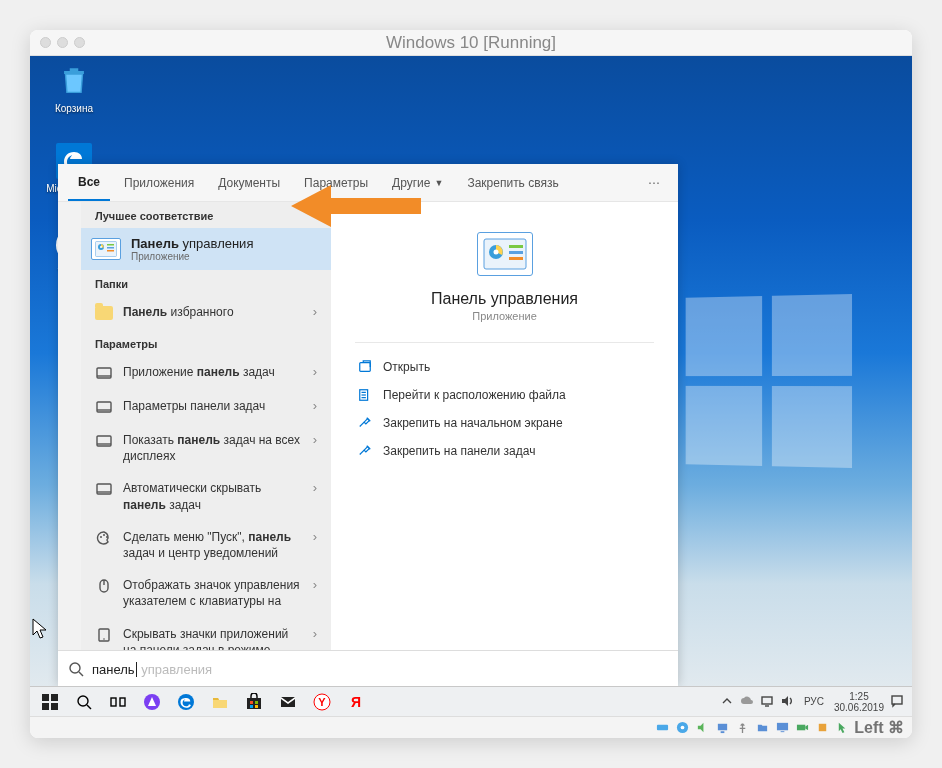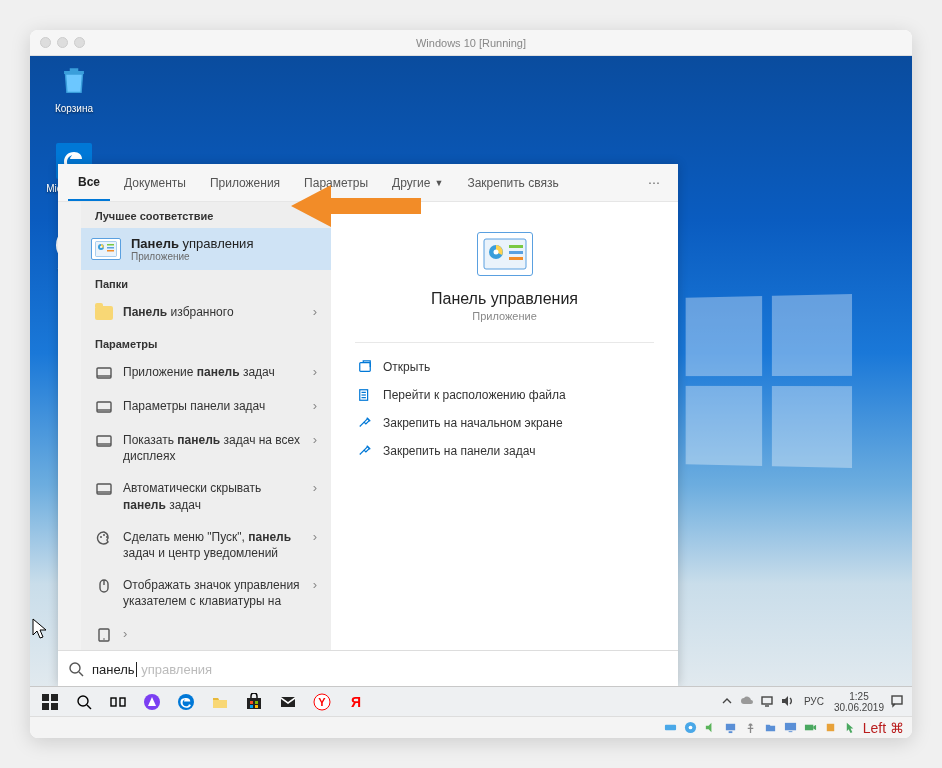--- a/index.html
+++ b/index.html
@@ -5,21 +5,21 @@
   * { box-sizing: border-box; margin: 0; padding: 0; font-family: "Segoe UI", sans-serif; }
   body { background: #f0f0f0; width: 942px; height: 768px; overflow: hidden; position: relative; }
 
   
   .card { position: absolute; left: 30px; top: 30px; width: 882px; height: 708px; background: #fff; border-radius: 8px; box-shadow: 0 4px 20px rgba(0,0,0,0.15); overflow: hidden; }
 
   
   .vm-titlebar { height: 26px; background: #f6f6f6; border-bottom: 1px solid #e0e0e0; display: flex; align-items: center; position: relative; }
   .traffic { display: flex; gap: 6px; margin-left: 10px; }
   .tl-dot { width: 11px; height: 11px; border-radius: 50%; background: #ddd; border: 1px solid #ccc; }
-  .vm-title { position: absolute; width: 100%; text-align: center; font-size: 11px; color: #888; pointer-events: none; }
+  .vm-title { position: absolute; width: 100%; text-align: center; font-size: 17px; color: #888; pointer-events: none; }
 
   
   .guest { position: relative; width: 100%; height: calc(100% - 26px - 22px); background: linear-gradient(to bottom, #0a4c9e 0%, #0a5cc0 25%, #1a78d8 45%, #6caddf 65%, #c9ddea 80%, #e8edf0 100%); overflow: hidden; }
 
   
   .desk-icon { position: absolute; width: 60px; text-align: center; color: #fff; font-size: 10px; text-shadow: 0 1px 2px rgba(0,0,0,0.6); }
   .desk-icon .ic { width: 38px; height: 38px; margin: 0 auto 3px; display: flex; align-items: center; justify-content: center; }
   .trash-bin svg { width: 34px; height: 34px; }
   .edge-tile { background: #0078d7; width: 36px; height: 36px; display: flex; align-items: center; justify-content: center; border-radius: 2px; }
   .edge-tile svg { width: 24px; height: 24px; }
@@ -89,21 +89,21 @@
   .tb-sep { flex: 1; }
   .tray { display: flex; align-items: center; gap: 6px; font-size: 10px; color: #444; padding-right: 4px; }
   .tray svg { width: 14px; height: 14px; }
   .clock { text-align: center; line-height: 1.1; font-size: 10px; }
   .lang { font-size: 10px; padding: 0 4px; }
 
   
   .hostbar { height: 22px; background: #f4f4f4; border-top: 1px solid #ddd; display: flex; align-items: center; justify-content: flex-end; gap: 4px; padding: 0 8px; font-size: 10px; color: #555; }
   .hostbar .hic { width: 16px; height: 16px; display: flex; align-items: center; justify-content: center; }
   .hostbar svg { width: 13px; height: 13px; }
-  .host-left { font-size: 14px; color: #b91c1c; }
+  .host-left { font-size: 16px; color: #737373; font-weight: bold; }
 
   
   .stroke { fill: none; stroke: currentColor; stroke-width: 1.4; }
 </style>
 </head>
 <body>
 
 <div class="card">
 
   <div class="vm-titlebar">
@@ -154,22 +154,22 @@
       </div>
 
     <svg class="cursor" viewBox="0 0 16 24">
         <path fill="#fff" stroke="#000" stroke-width="1" d="M1 1l0 16 4-4 3 7 3-1-3-7 6 0z"></path>
       </svg>
 
     <div class="search-panel">
 
       <div class="sp-tabs">
         <div class="sp-tab active">Все</div>
+        <div class="sp-tab">Приложения</div>
         <div class="sp-tab">Документы</div>
-        <div class="sp-tab">Приложения</div>
         <div class="sp-tab">Параметры</div>
         <div class="sp-tab">
             <span>Другие</span>
             <span class="chev">▼</span>
           </div>
         <div class="sp-tab">Закрепить связь</div>
         <div class="sp-ellipsis">⋯</div>
       </div>
 
       <div class="sp-body">
@@ -274,20 +274,21 @@
             <div class="li-chev">›</div>
           </div>
 
           <div class="list-item">
             <div class="li-icon">
                 <svg viewBox="0 0 16 16">
                   <rect class="stroke" x="3" y="2" width="10" height="12" rx="1"></rect>
                   <circle cx="8" cy="12" r="0.8" fill="currentColor"></circle>
                 </svg>
               </div>
+            <div class="li-text"><span>Скрывать значки приложений на панели задач в режиме</span></div>
             <div class="li-chev">›</div>
           </div>
         </div>
 
         <div class="sp-right">
           <div class="detail-icon">
             <svg viewBox="0 0 44 32">
                 <rect x="1" y="1" width="42" height="30" rx="2" fill="#eaf3fb" stroke="#5aa0e0"></rect>
                 <circle cx="13" cy="14" r="7" fill="#3a9edb"></circle>
                 <path d="M13 14 L13 7 A7 7 0 0 1 19 17z" fill="#ffd24d"></path>

